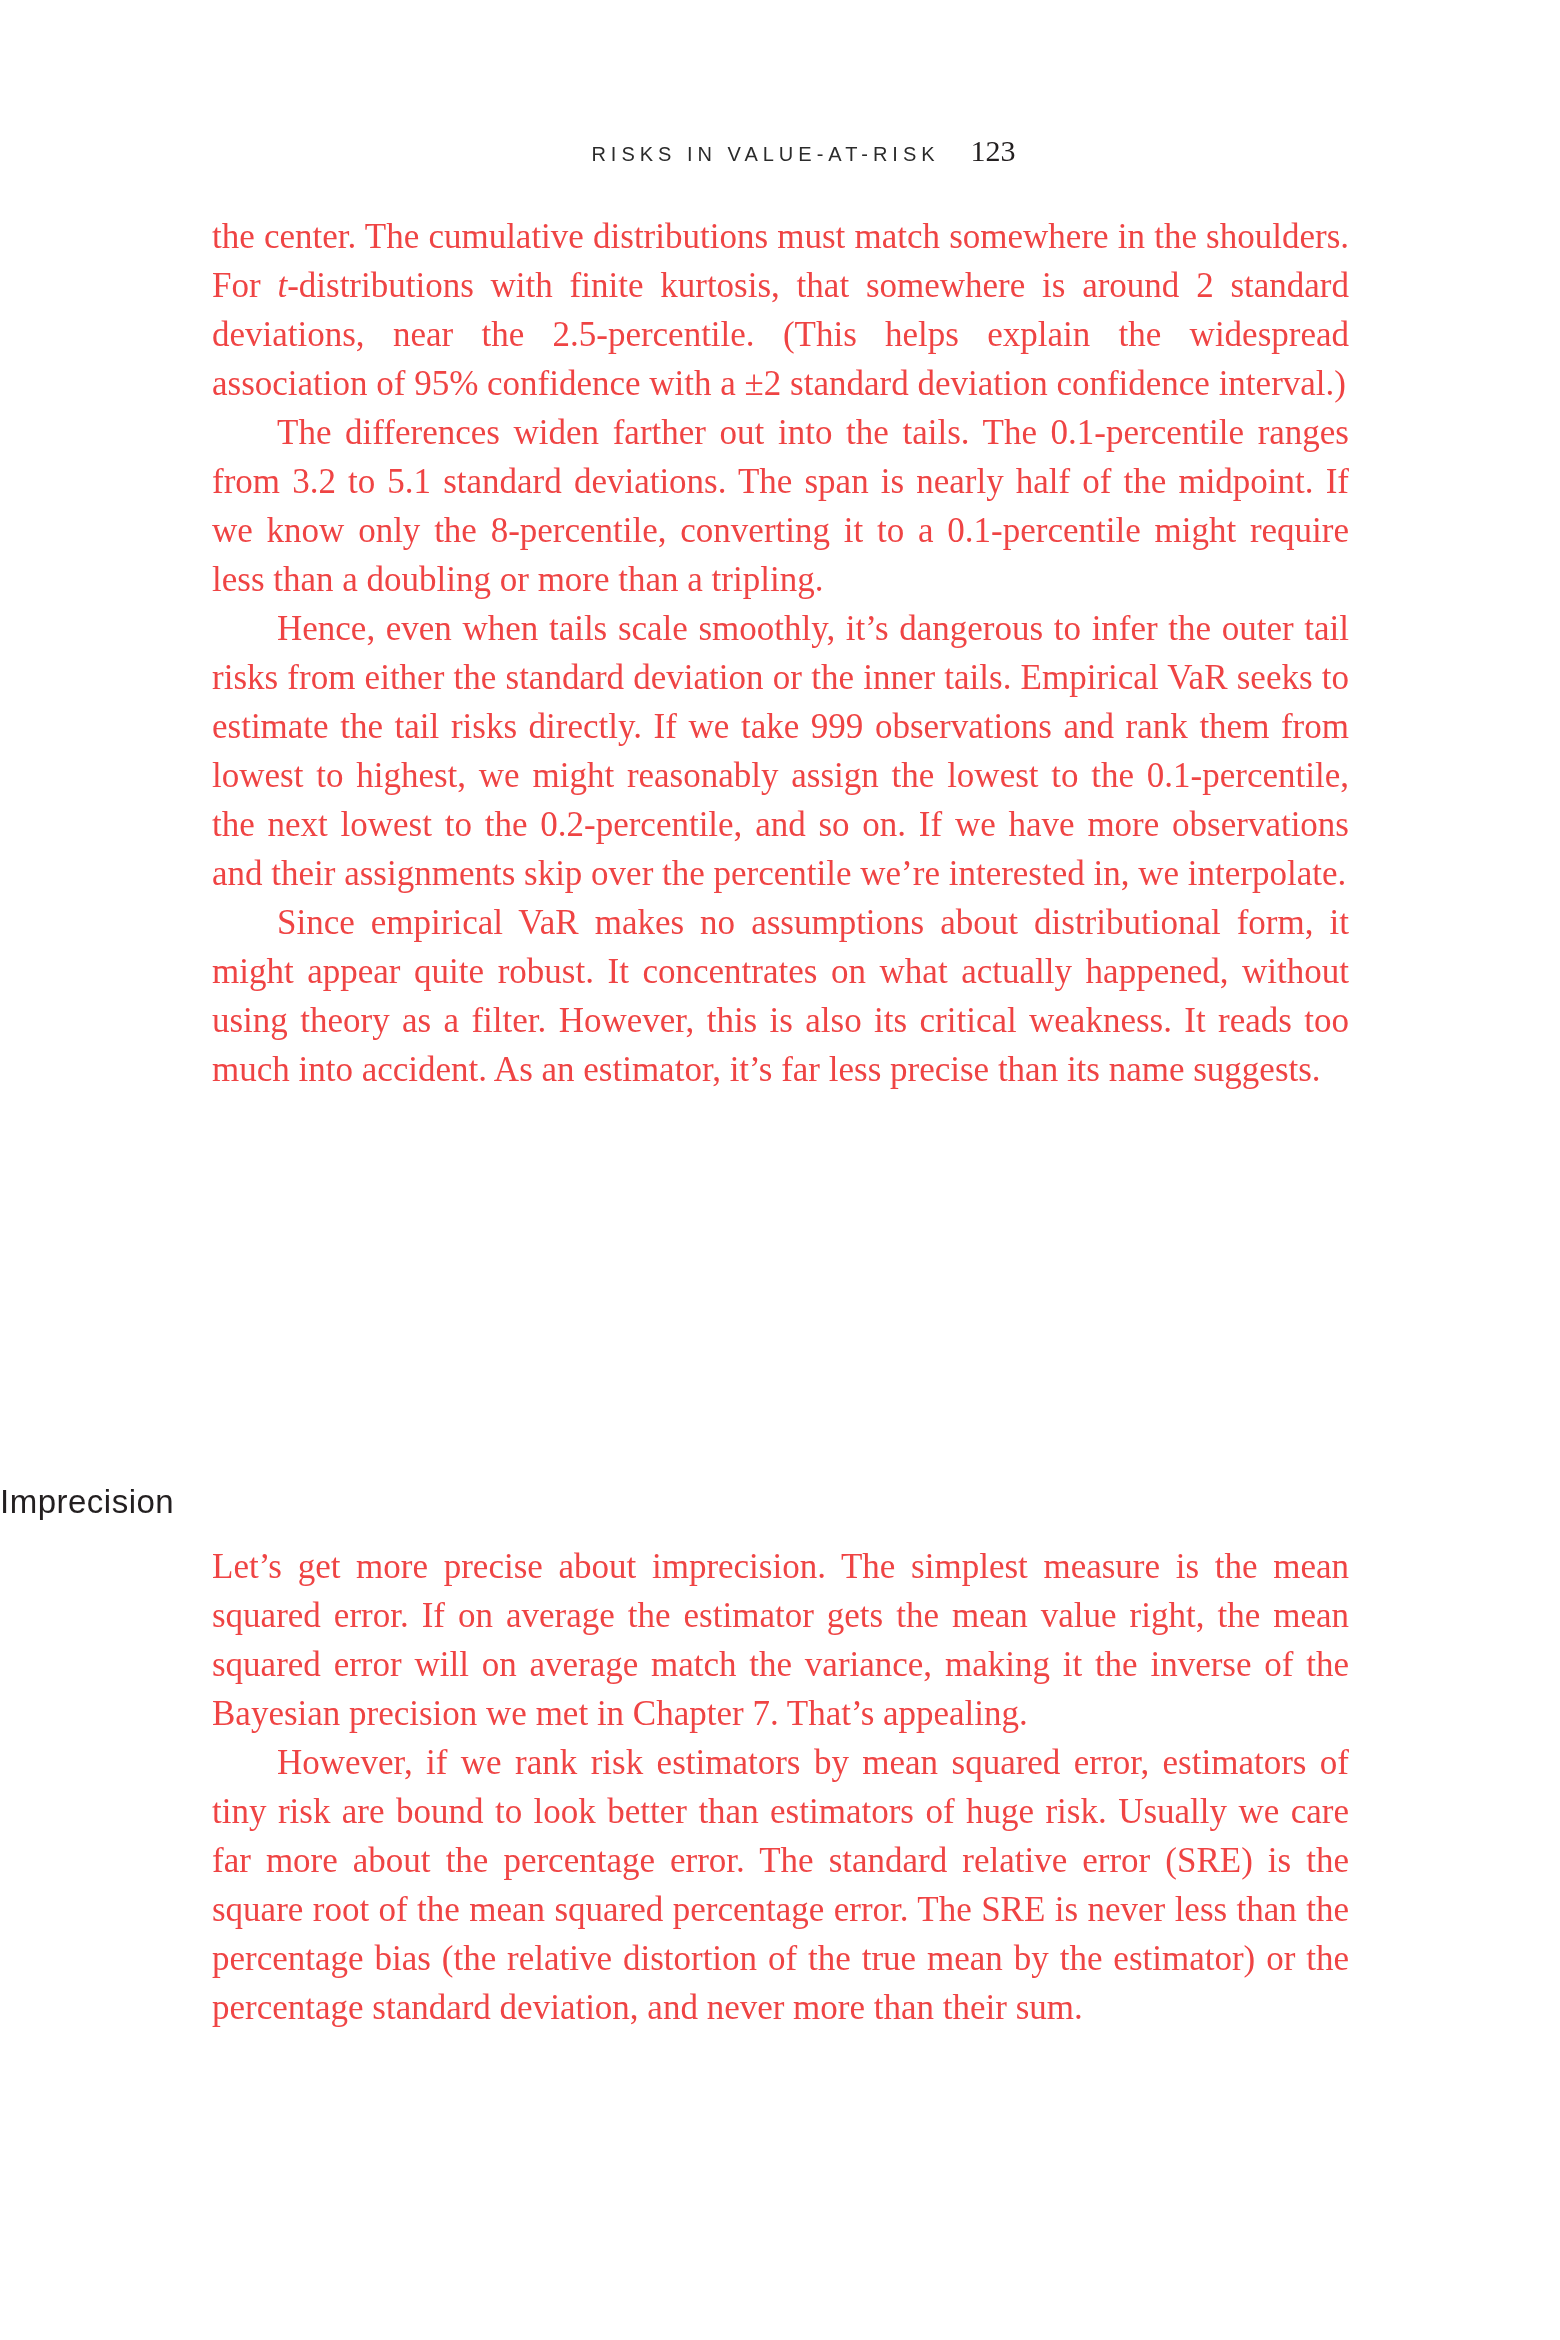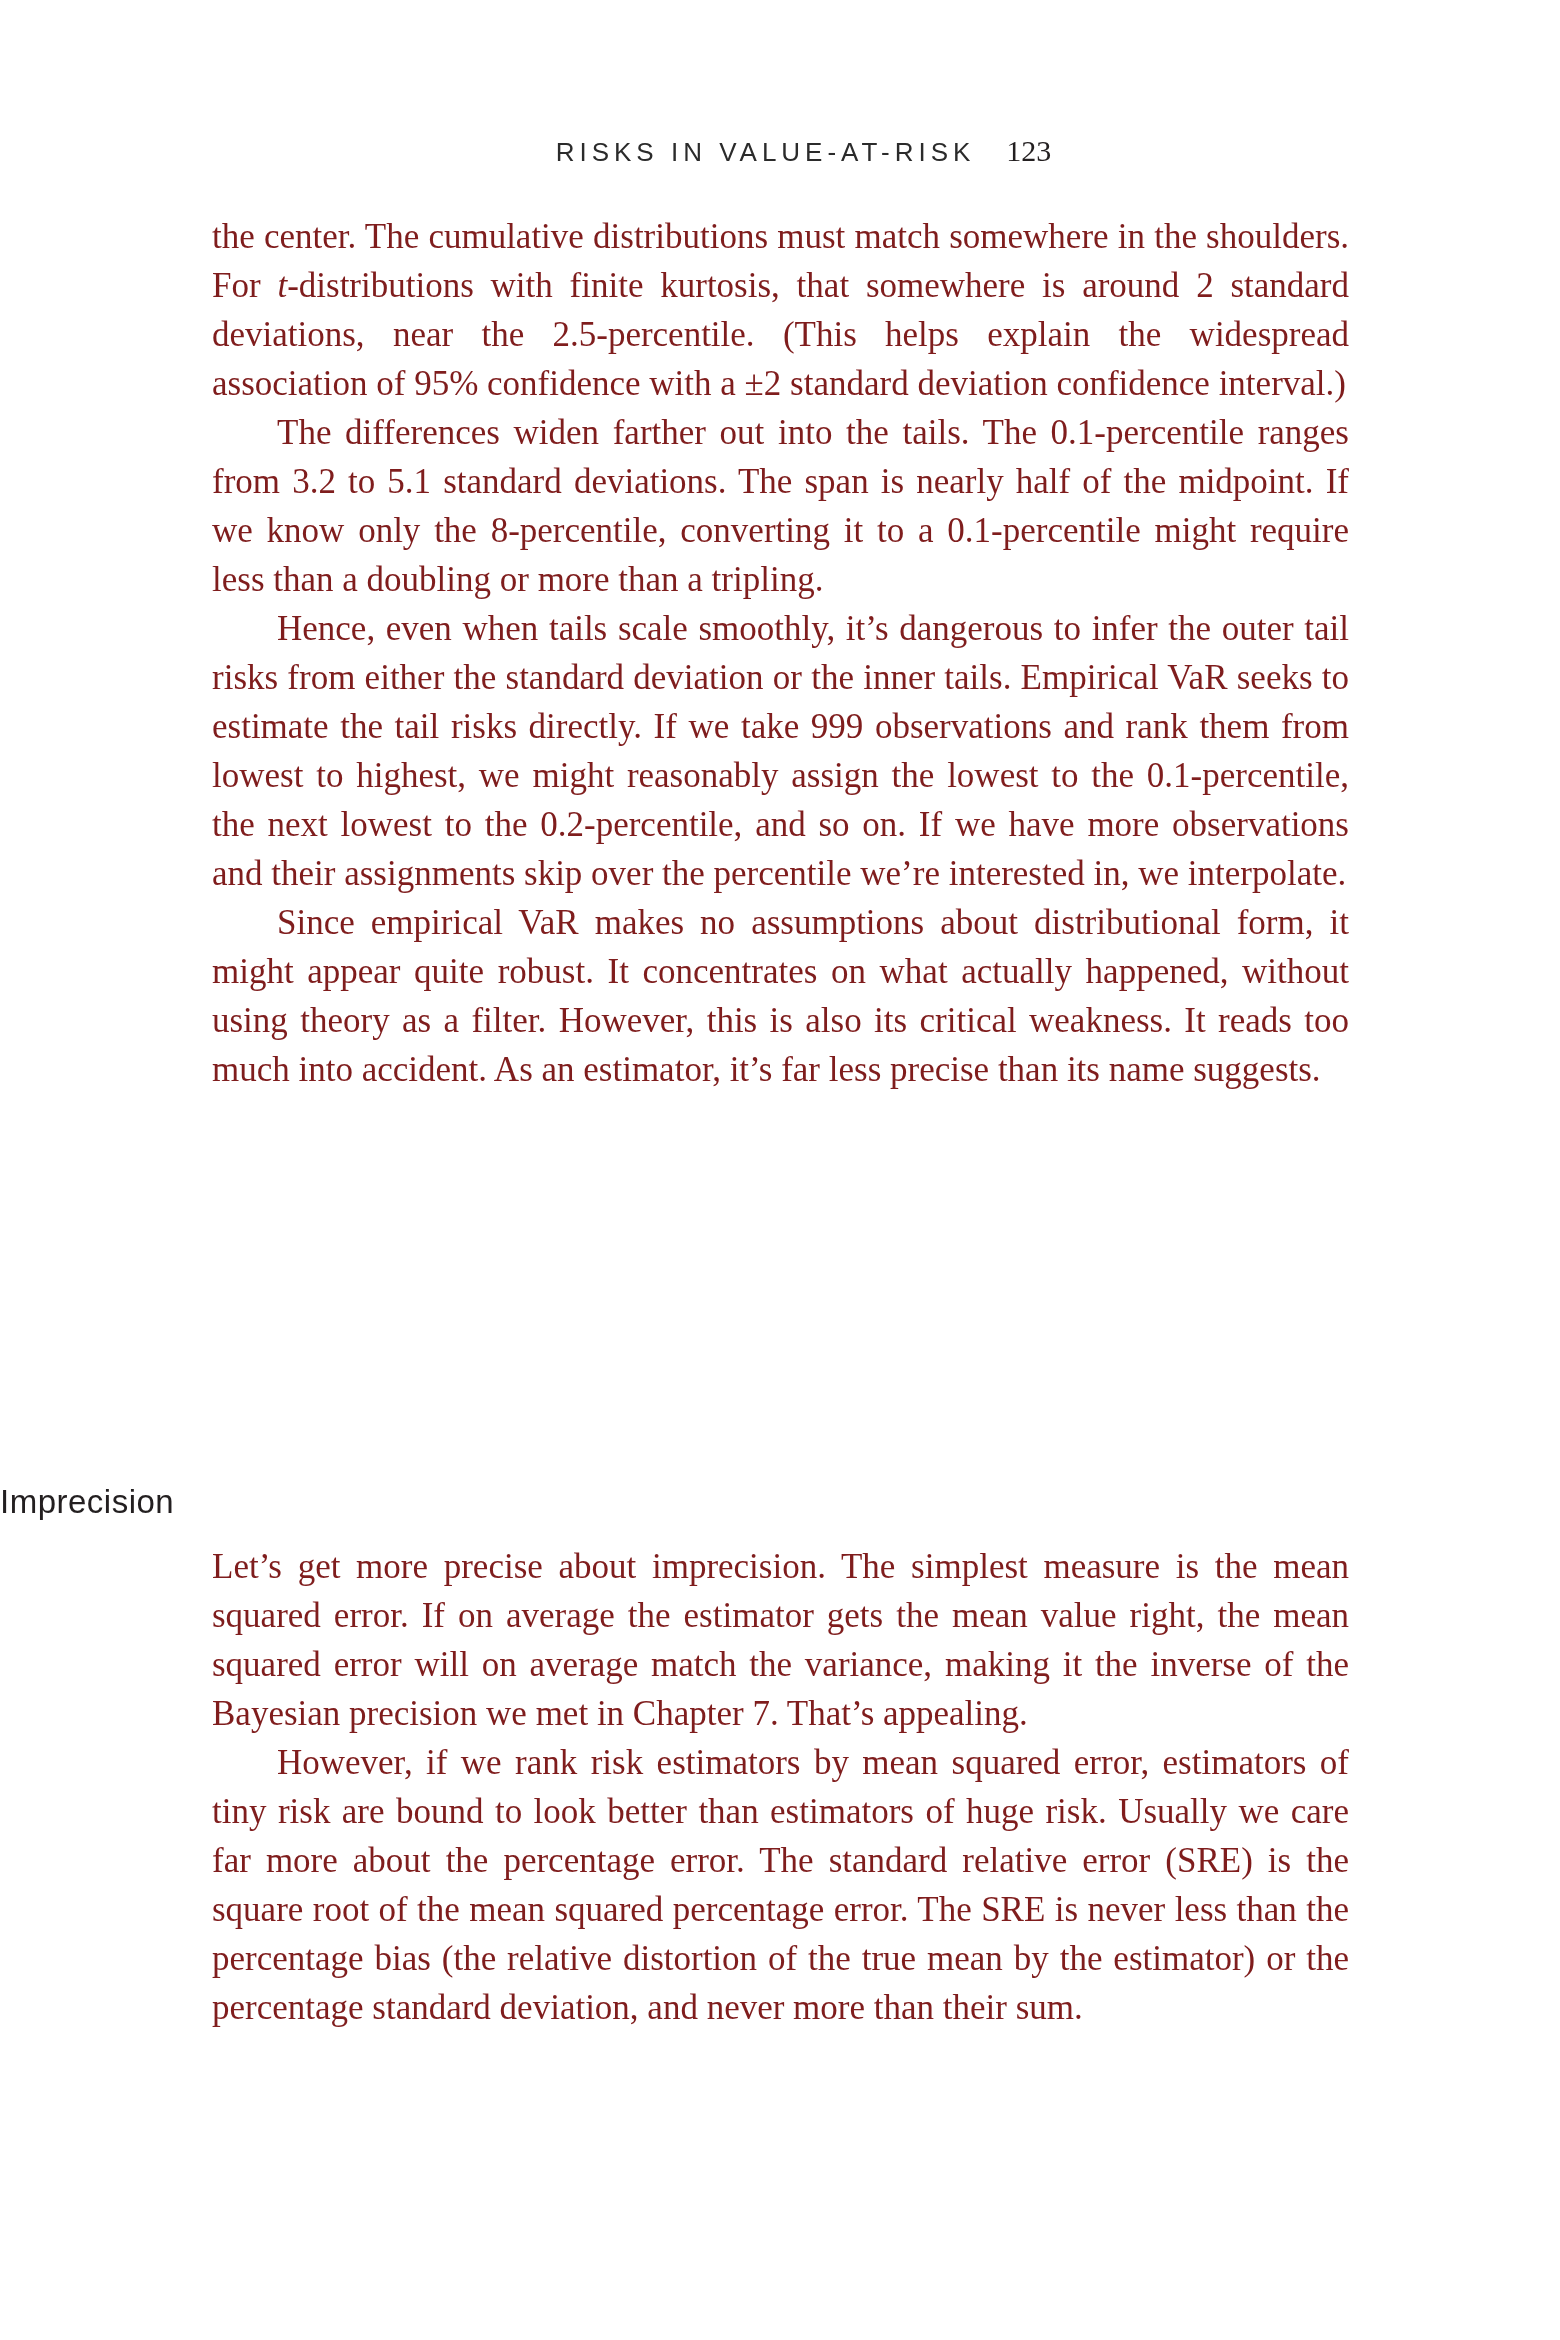--- a/index.html
+++ b/index.html
@@ -17,21 +17,21 @@
     .running-head {
       position: absolute;
       top: 122px;
       left: 0;
       width: 1561px;
       text-align: center;
       white-space: nowrap;
     }
     .running-head .rh-title {
       font-family: "Liberation Sans", "DejaVu Sans", sans-serif;
-      font-size: 26px;
+      font-size: 20px;
       letter-spacing: 5px;
       color: #2b2b2b;
       display: inline-block;
       vertical-align: baseline;
       margin-left: 46px;
     }
     .running-head .rh-page {
       font-family: "Liberation Serif", "DejaVu Serif", serif;
       font-size: 30px;
       color: #231f20;
@@ -40,21 +40,21 @@
       vertical-align: baseline;
       margin-top: 12px;
     }
     .text-block {
       position: absolute;
       left: 212px;
       width: 1137px;
       font-family: "Liberation Serif", "DejaVu Serif", serif;
       font-size: 35px;
       line-height: 49px;
-      color: #7f1d1d;
+      color: #ef4444;
       text-align: justify;
       hyphens: manual;
     }
     .text-block p {
       margin: 0;
       text-align-last: left;
     }
     .text-block p.indent {
       text-indent: 65px;
     }

